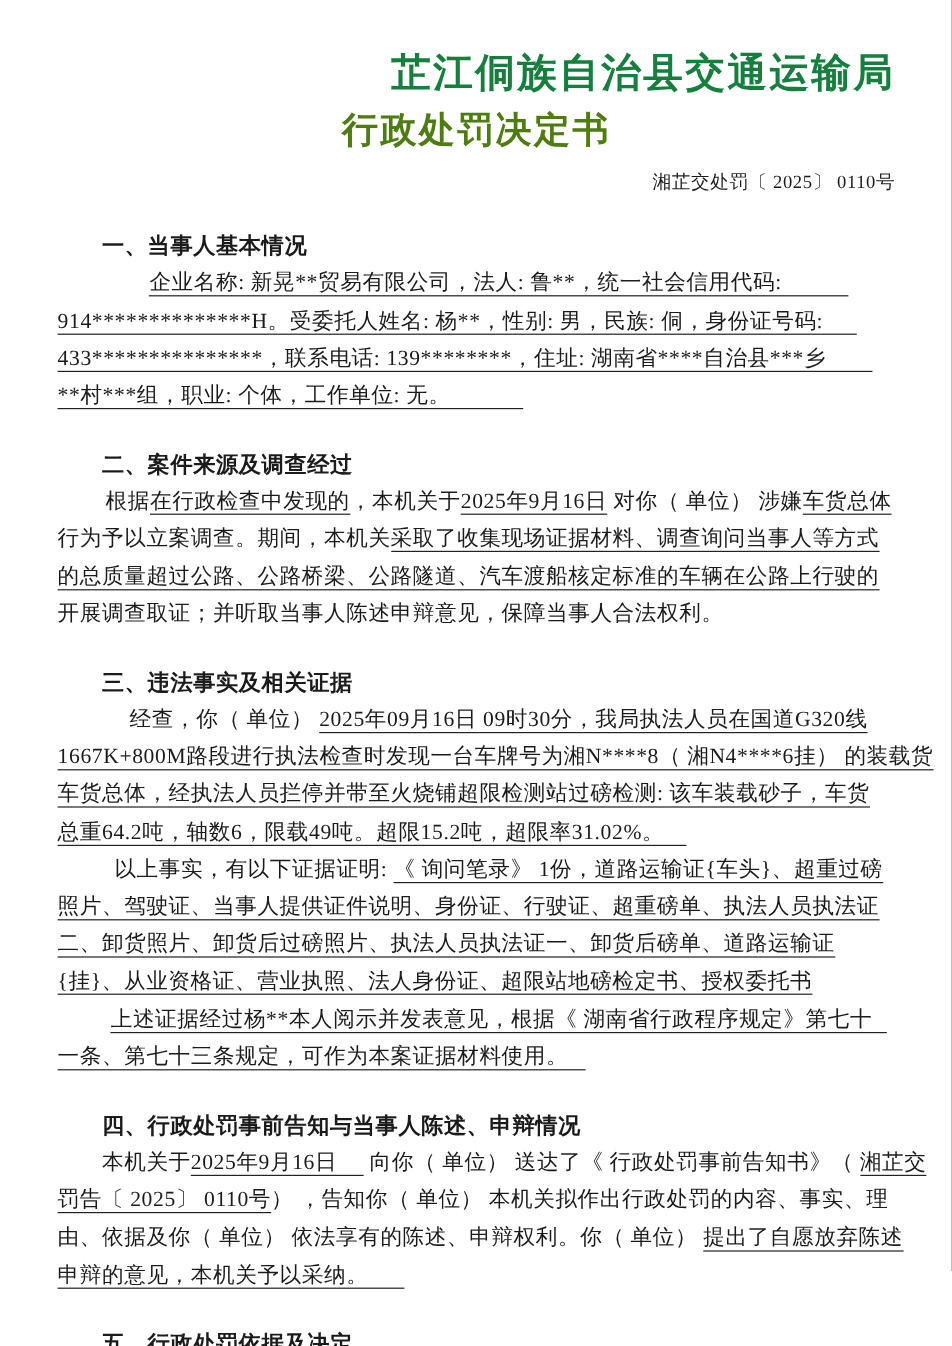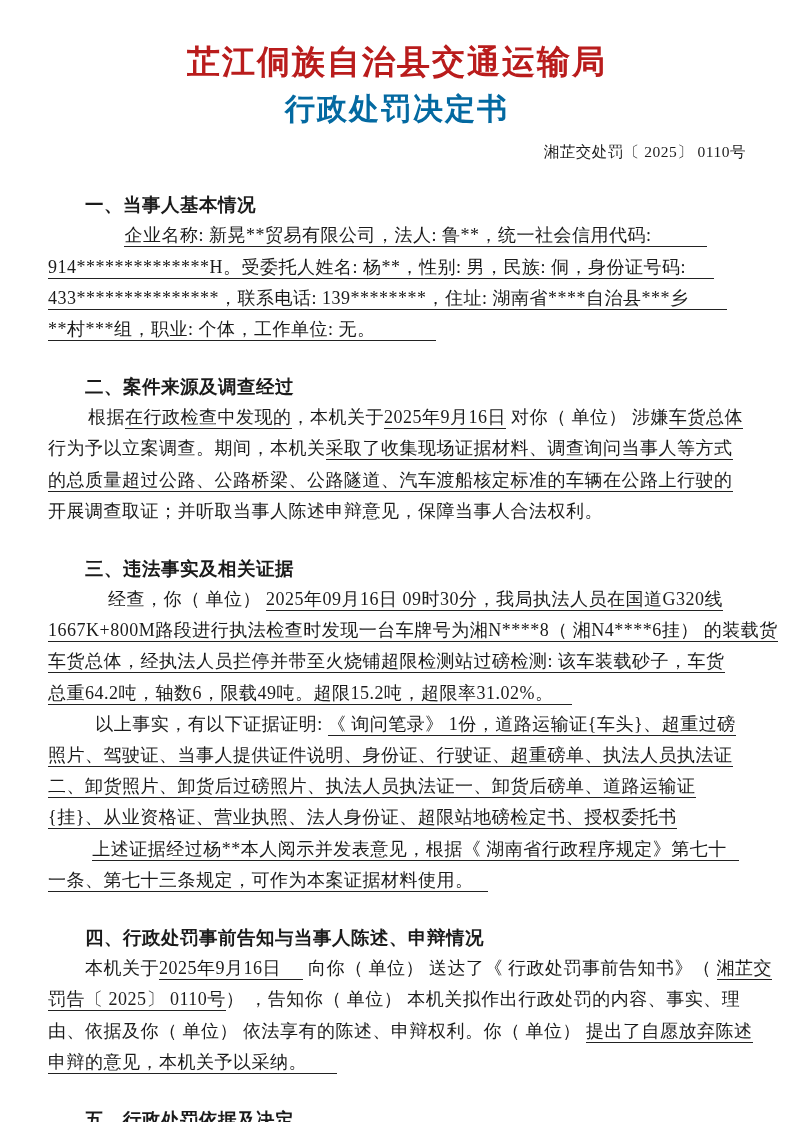--- a/index.html
+++ b/index.html
@@ -4,26 +4,26 @@
 <style>
   html,body{margin:0;padding:0;background:#888;}
   .page{
     width:793px;height:1122px;position:relative;overflow:hidden;
     background:#ffffff;box-sizing:border-box;
     padding:44px 47px 0 48px;
     color:#1b1b1b;
     font-family:"Liberation Serif","DejaVu Serif",serif;
   }
   .title1{
-    margin:0;text-align:center;font-size:33px;font-weight:900;
-    letter-spacing:2px;line-height:1.15;color:#b91c1c;
+    margin:0;text-align:right;font-size:33px;font-weight:900;
+    letter-spacing:2px;line-height:1.15;color:#15803d;
   }
   .title2{
     margin:10px 0 0 0;text-align:center;font-size:30px;font-weight:900;
-    letter-spacing:2px;line-height:1.15;color:#0369a1;
+    letter-spacing:2px;line-height:1.15;color:#4d7c0f;
   }
   .docnum{
     margin-top:16px;text-align:right;font-size:15.5px;letter-spacing:0.5px;
   }
   .doc-body{margin-top:12px;}
   .heading{
     font-family:"Liberation Sans","DejaVu Sans",sans-serif;
     font-weight:bold;font-size:18.5px;line-height:31px;
     margin-top:26px;letter-spacing:0.5px;
     padding-left:37px;white-space:nowrap;

